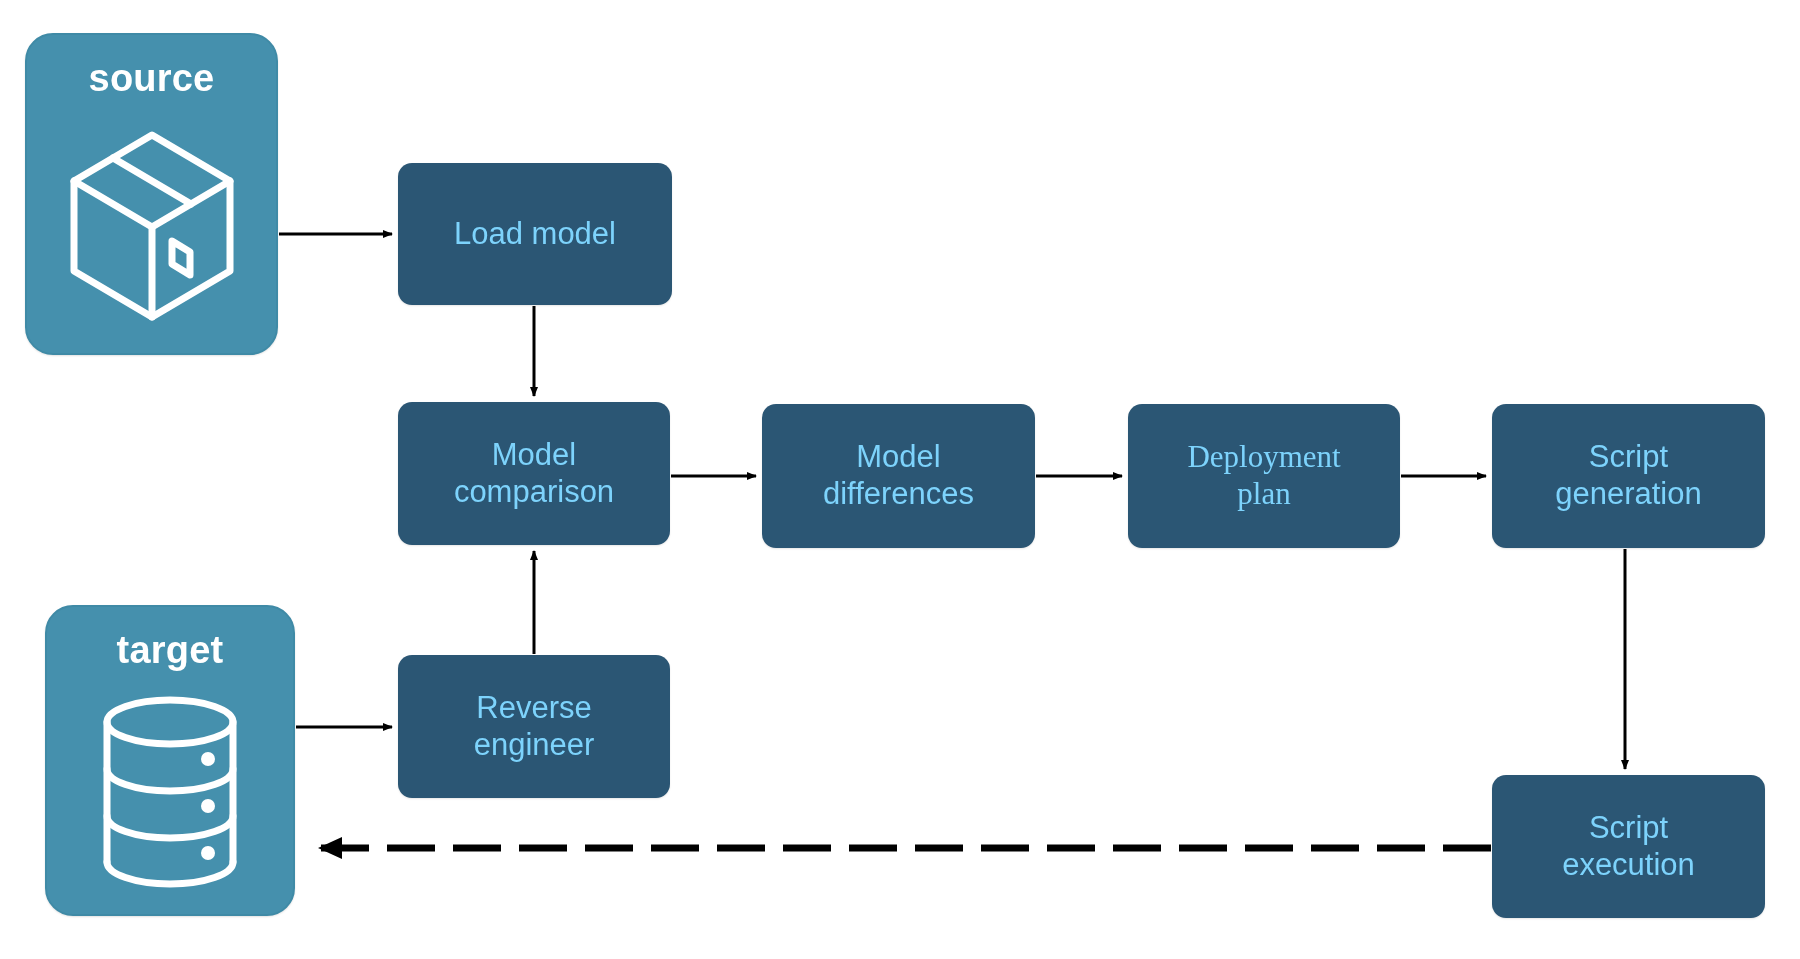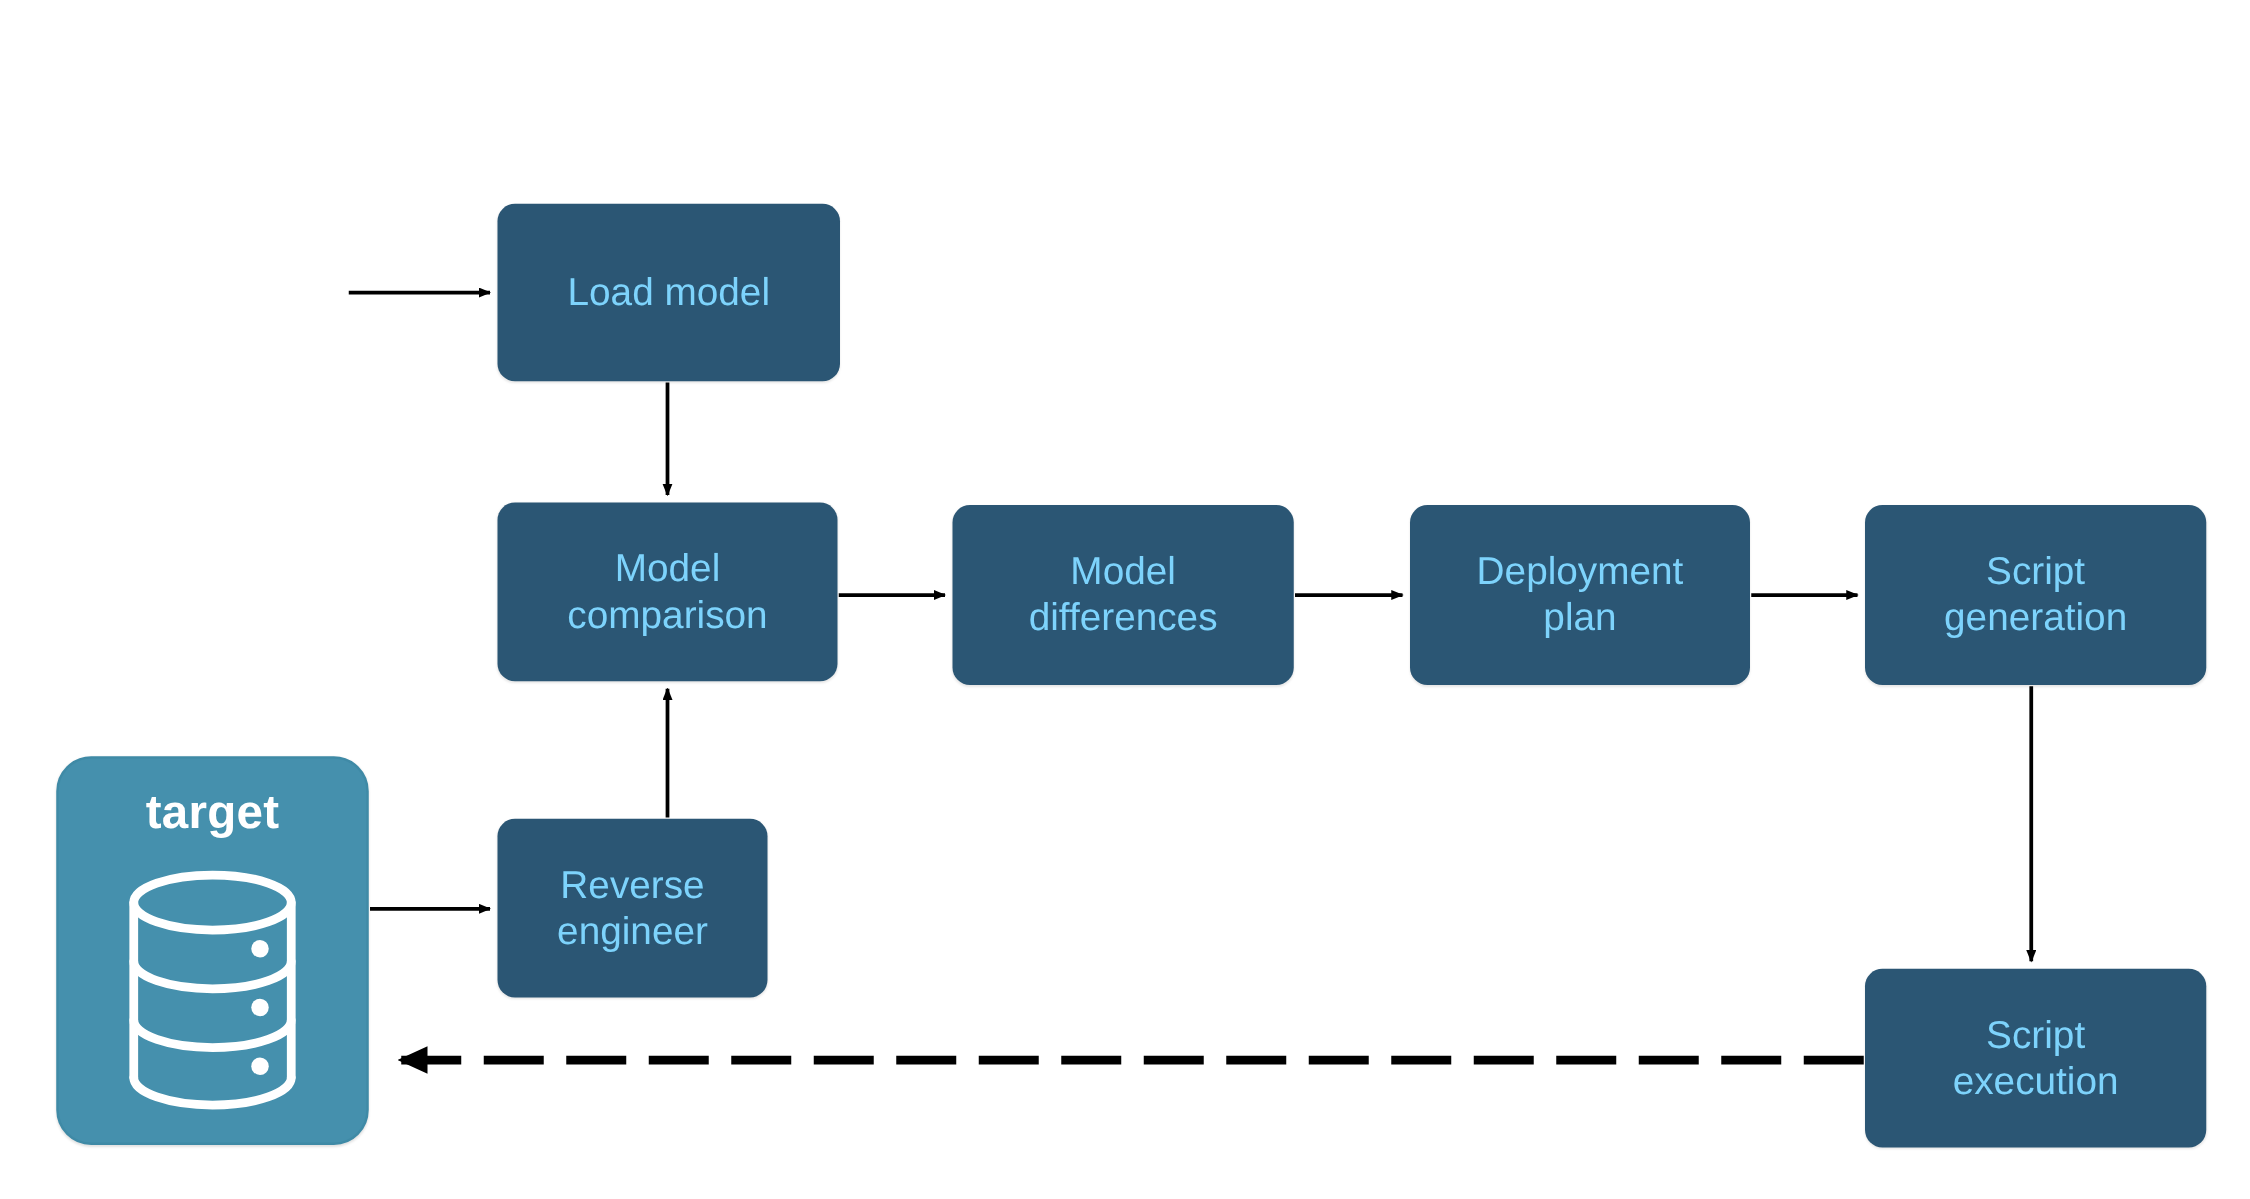--- a/index.html
+++ b/index.html
@@ -106,20 +106,38 @@
 
     <line x1="1625" y1="549" x2="1625" y2="769" stroke="#000000" stroke-width="3" marker-end="url(#arrow-thin)"></line>
 
     <line x1="296" y1="727" x2="392" y2="727" stroke="#000000" stroke-width="3" marker-end="url(#arrow-thin)"></line>
 
     <line x1="534" y1="654" x2="534" y2="551" stroke="#000000" stroke-width="3" marker-end="url(#arrow-thin)"></line>
 
     <line x1="1491" y1="848" x2="320" y2="848" stroke="#000000" stroke-width="7" stroke-dasharray="48 18" marker-end="url(#arrow-thick)"></line>
   </svg>
 
+  <div class="endpoint" style="left:25px; top:33px; width:253px; height:322px;">
+    <div class="endpoint-label">source</div>
+    <div class="endpoint-icon">
+      <svg width="180" height="200" viewBox="0 0 180 200" xmlns="http://www.w3.org/2000/svg">
+        <g fill="none" stroke="#ffffff" stroke-width="7" stroke-linejoin="round" stroke-linecap="round">
+
+          <path d="M90 10 L168 56 L168 146 L90 192 L12 146 L12 56 Z"></path>
+
+          <path d="M12 56 L90 102 L168 56"></path>
+          <path d="M90 102 L90 192"></path>
+
+          <path d="M51 33 L129 79"></path>
+
+          <path d="M110 116 L128 127 L128 150 L110 139 Z"></path>
+        </g>
+      </svg>
+    </div>
+  </div>
 
   <div class="endpoint" style="left:45px; top:605px; width:250px; height:311px;">
     <div class="endpoint-label">target</div>
     <div class="endpoint-icon">
       <svg width="170" height="200" viewBox="0 0 170 200" xmlns="http://www.w3.org/2000/svg">
         <g fill="none" stroke="#ffffff" stroke-width="7" stroke-linejoin="round" stroke-linecap="round">
 
           <ellipse cx="85" cy="30" rx="63" ry="22"></ellipse>
 
           <path d="M22 30 L22 170"></path>
@@ -146,31 +164,31 @@
   <div class="proc" style="left:398px; top:402px; width:272px; height:143px;">
     <span class="proc-label">Model
 comparison</span>
   </div>
 
   <div class="proc" style="left:762px; top:404px; width:273px; height:144px;">
     <span class="proc-label">Model
 differences</span>
   </div>
 
-  <div class="proc" style="left:1128px; top:404px; width:272px; height:144px;">
+  <div class="proc" style="left:1128px; top:404px; width:272px; height:144px;font-family:Liberation Serif, serif;">
     <span class="proc-label">Deployment
 plan</span>
   </div>
 
   <div class="proc" style="left:1492px; top:404px; width:273px; height:144px;">
     <span class="proc-label">Script
 generation</span>
   </div>
 
-  <div class="proc" style="left:398px; top:655px; width:216px; height:143px;">
+  <div class="proc" style="left:398px; top:655px; width:272px; height:143px;">
     <span class="proc-label">Reverse
 engineer</span>
   </div>
 
   <div class="proc" style="left:1492px; top:775px; width:273px; height:143px;">
     <span class="proc-label">Script
 execution</span>
   </div>
 
 </div>

